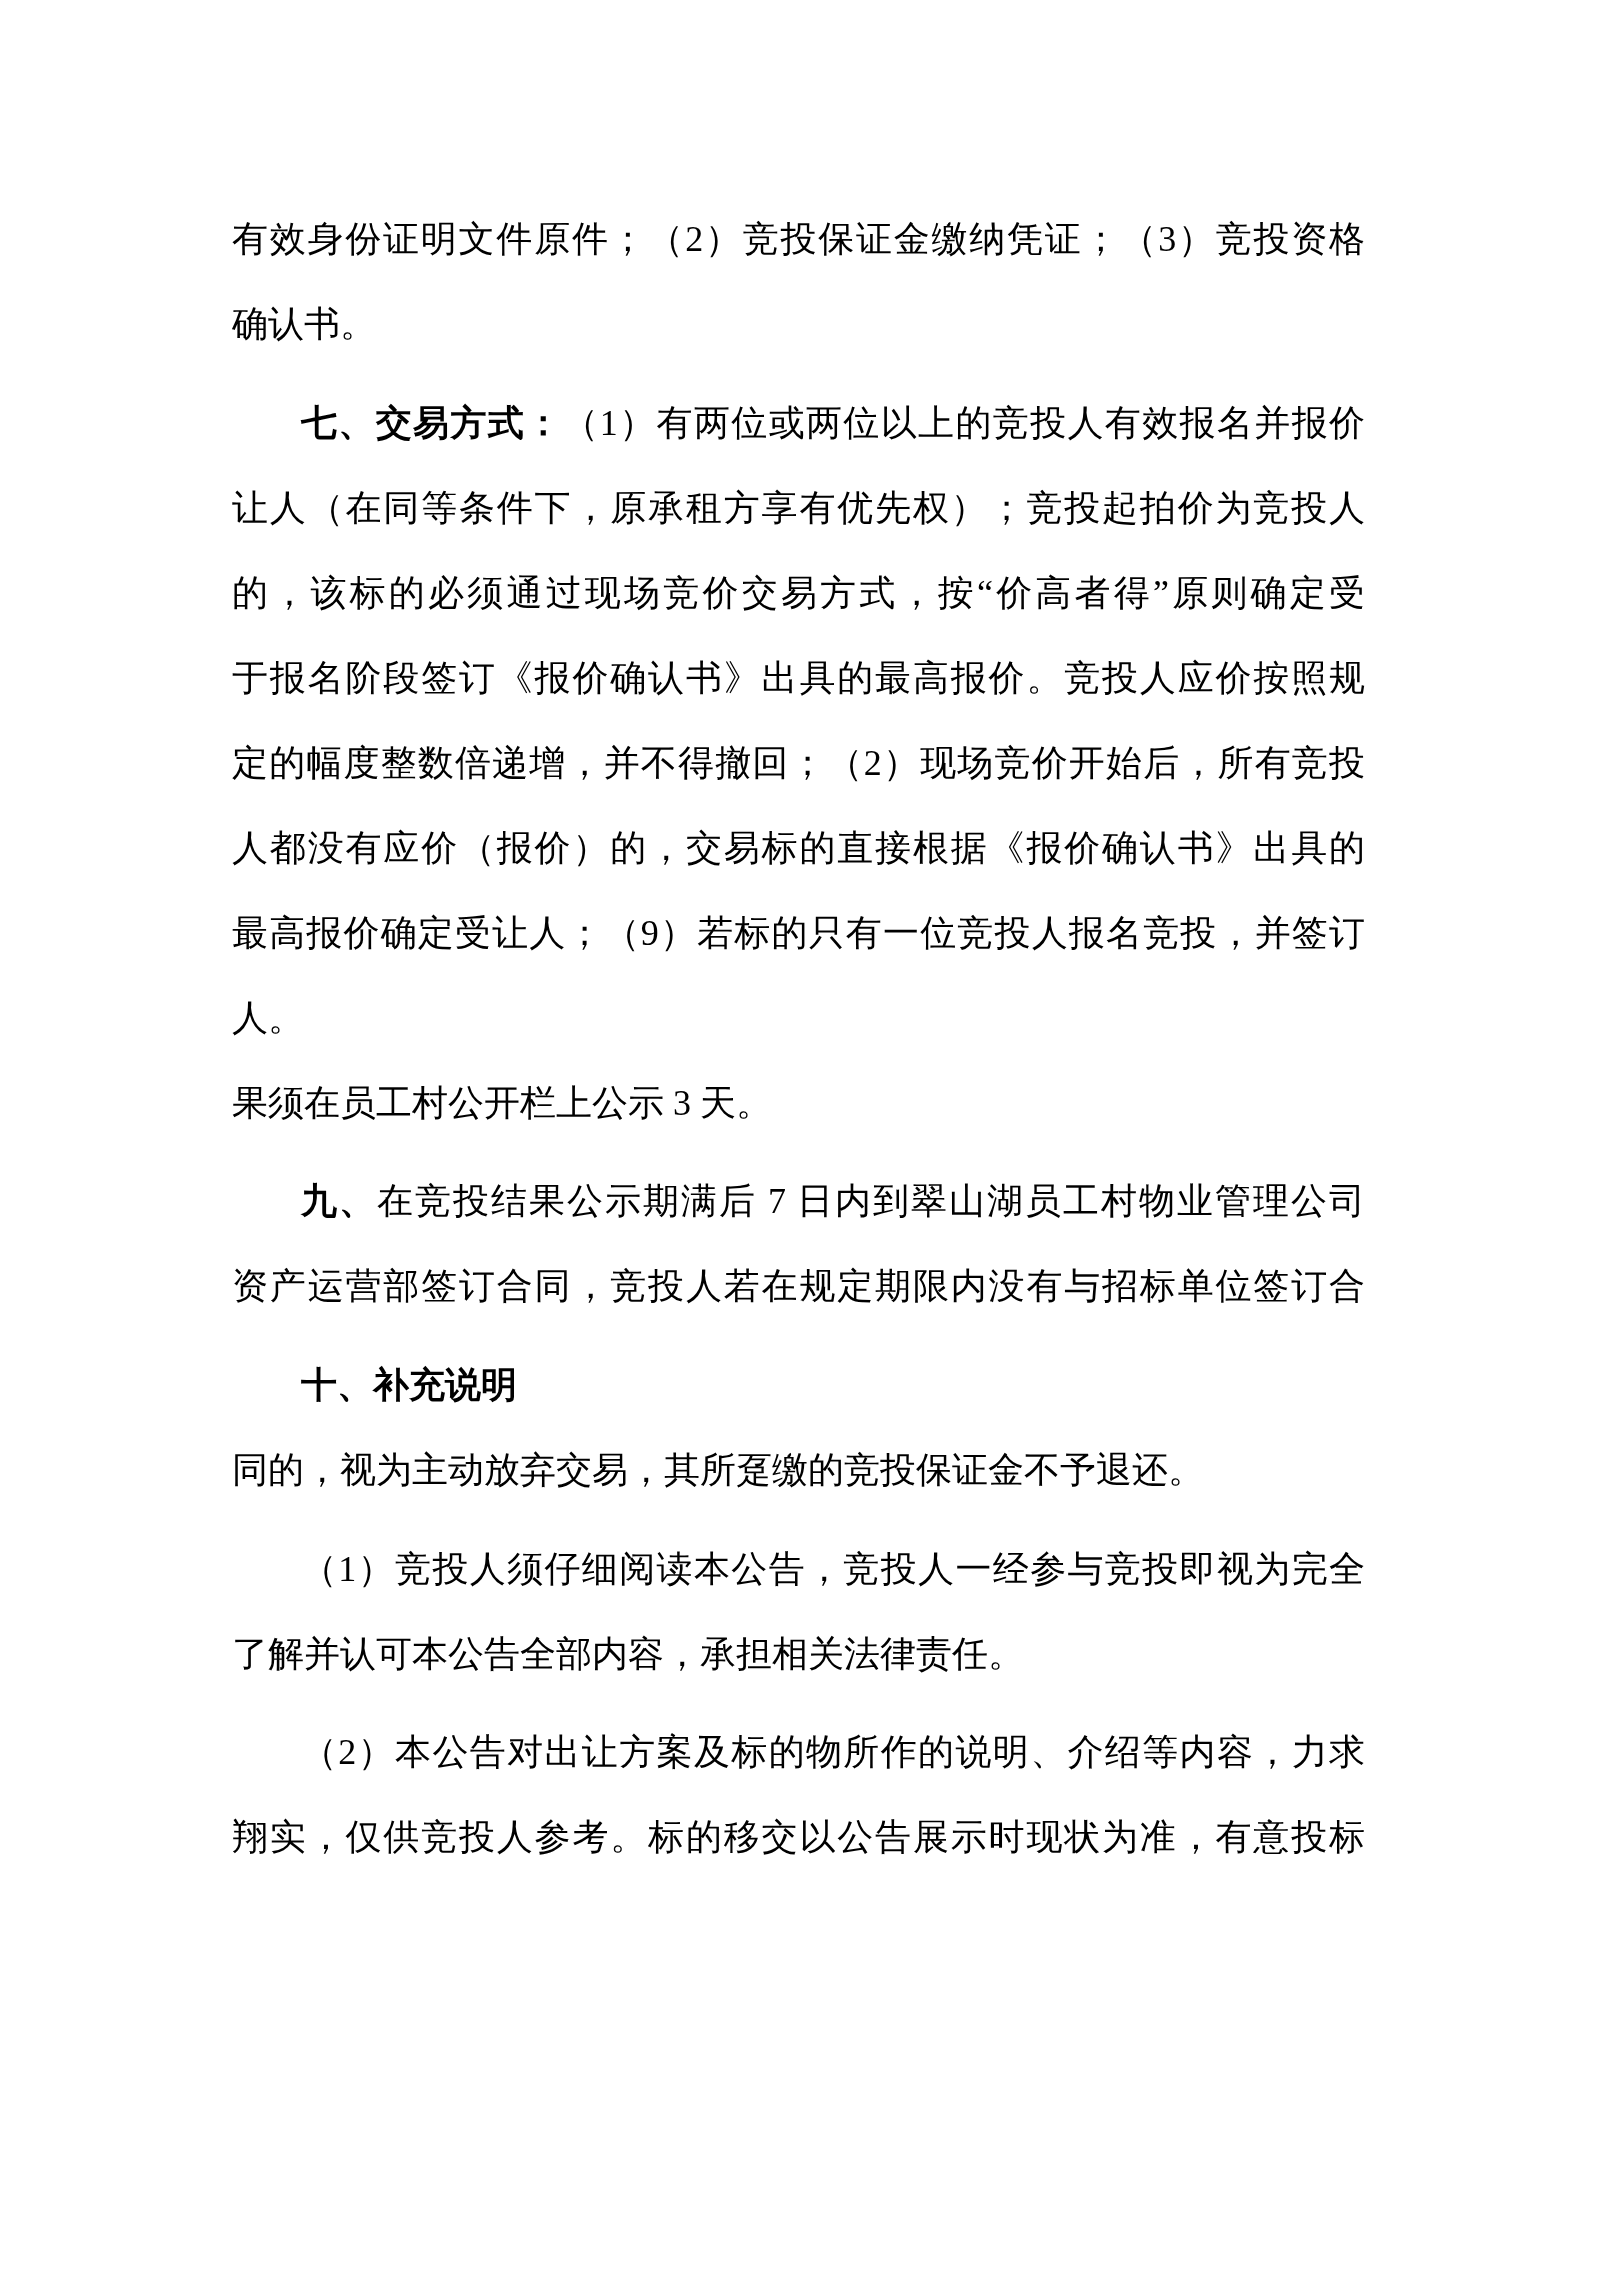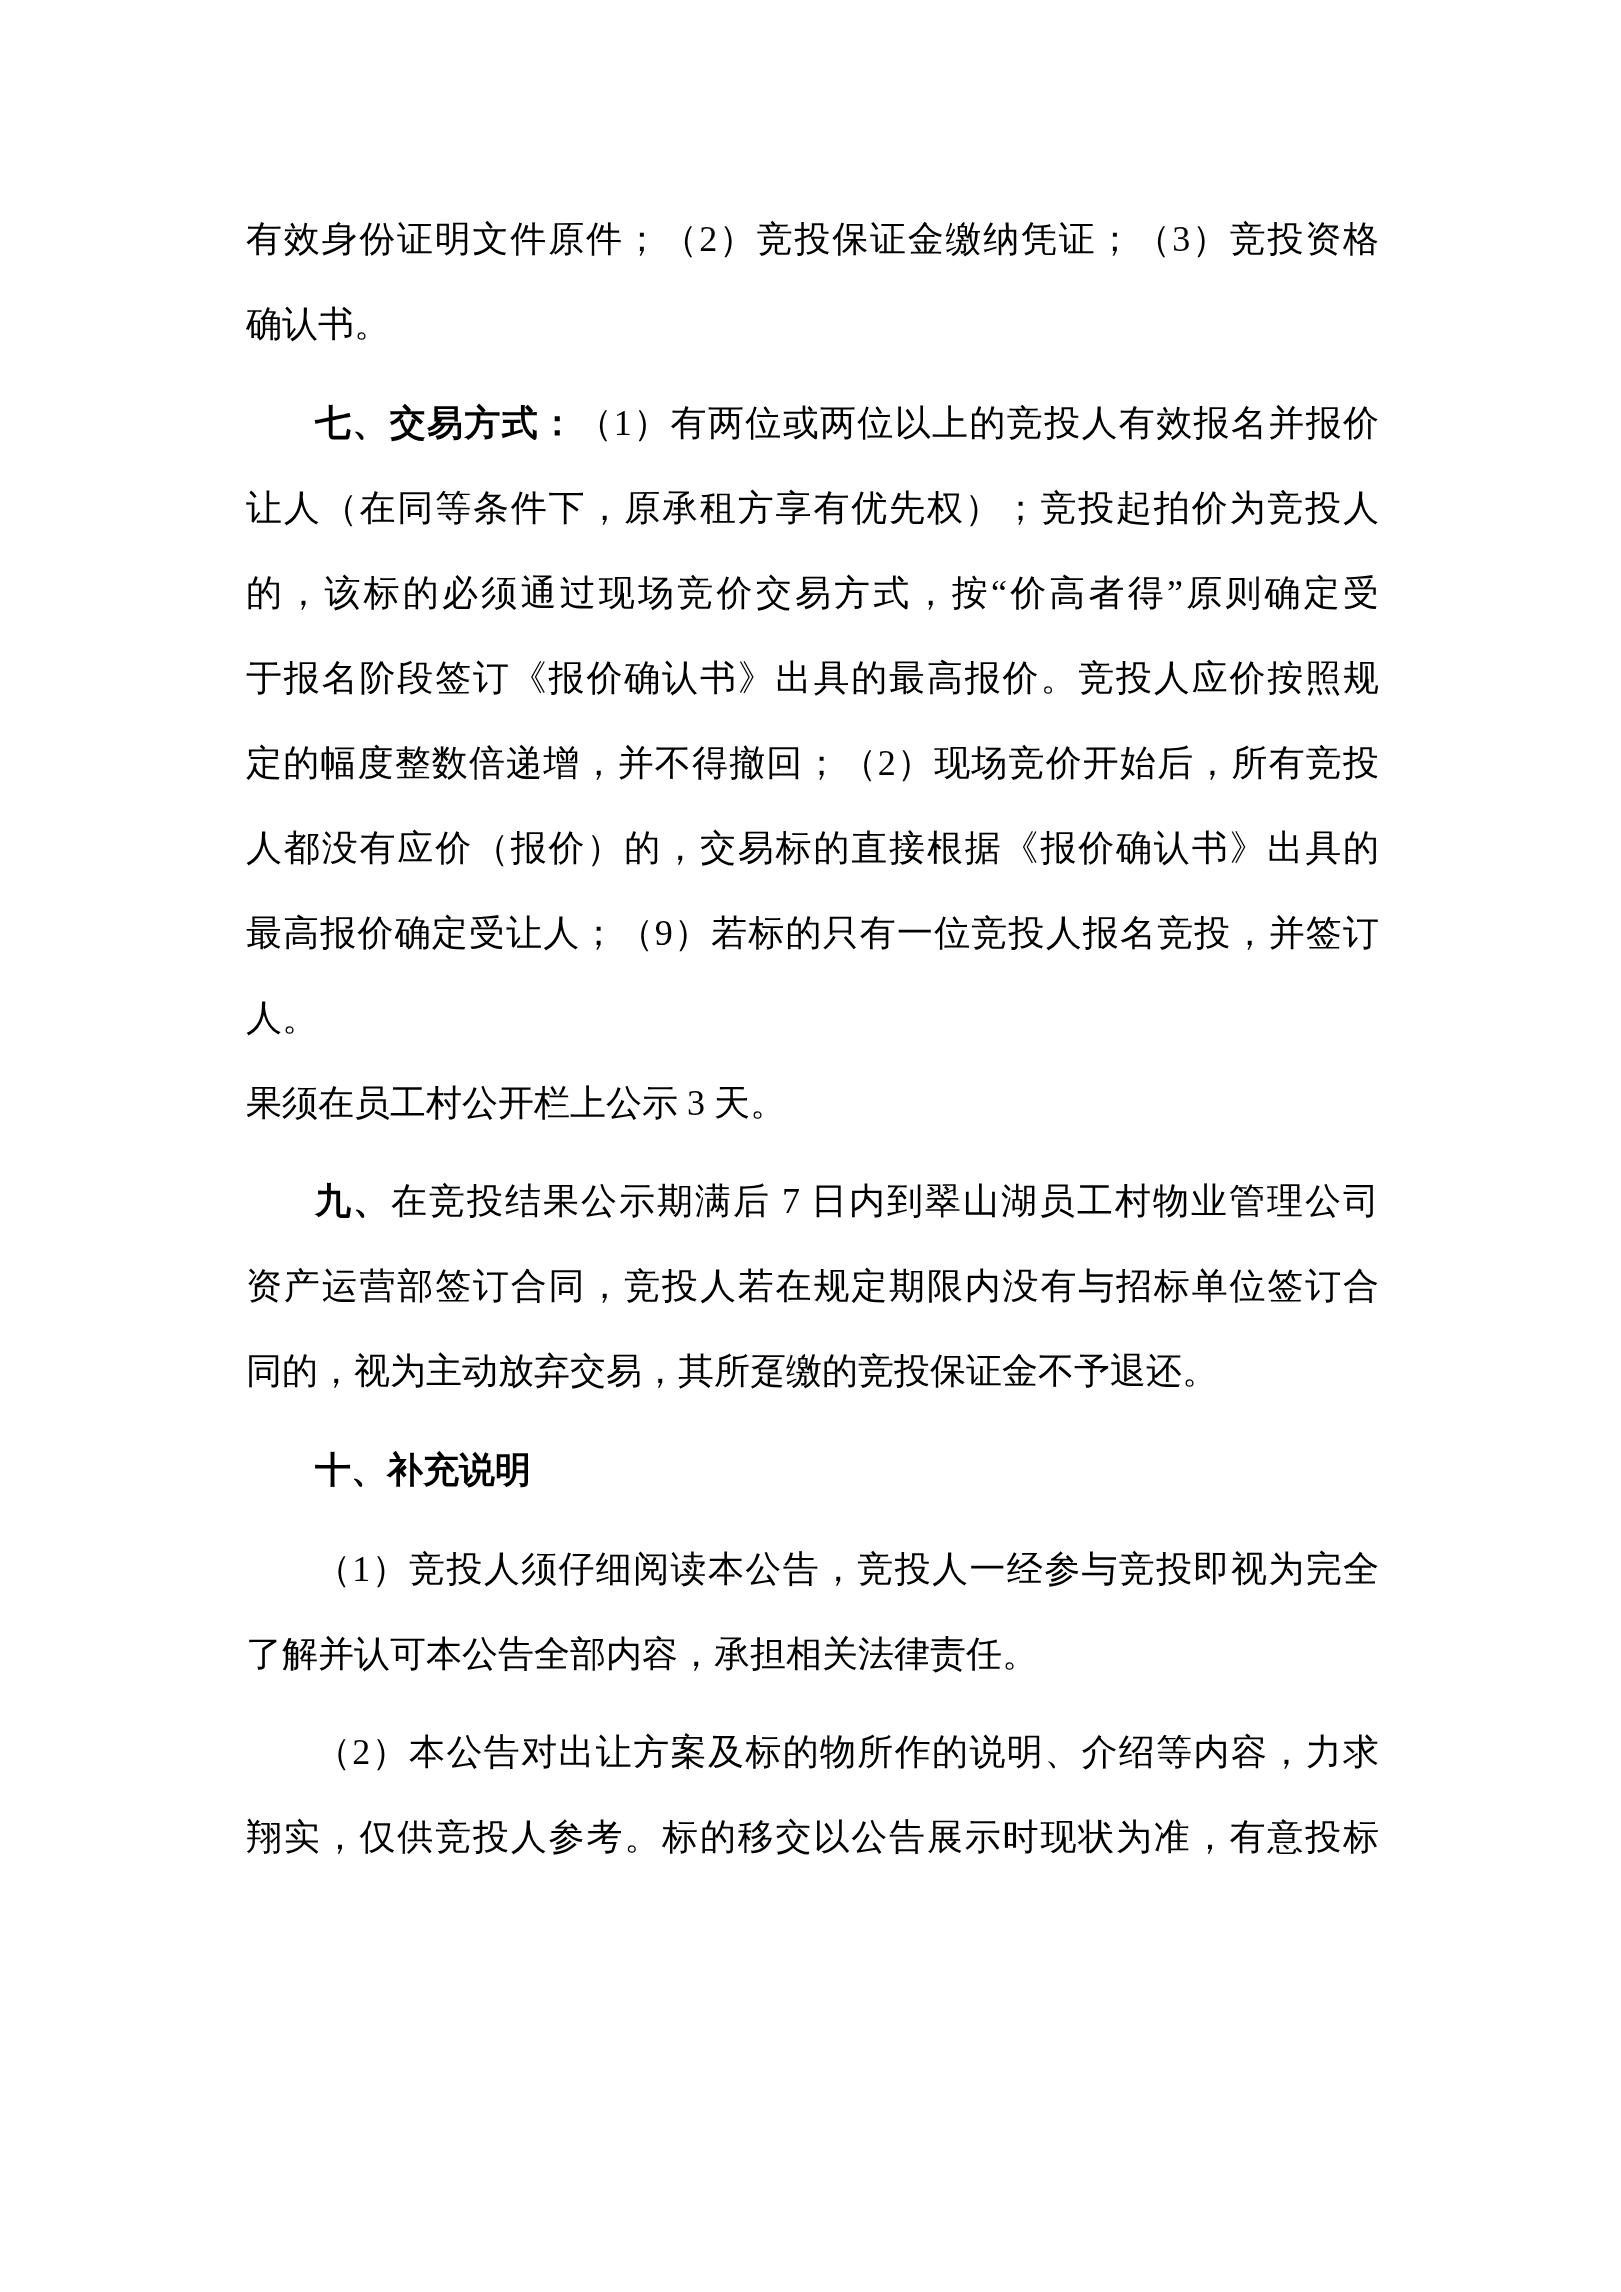--- a/index.html
+++ b/index.html
@@ -10,21 +10,21 @@
   .page {
     position: relative;
     width: 1621px;
     height: 2293px;
     background: #ffffff;
     overflow: hidden;
     font-family: "Liberation Serif", "DejaVu Serif", serif;
   }
   .text-block {
     position: absolute;
-    left: 246px;
+    left: 232px;
     top: 197px;
     width: 1133px;
     color: #000000;
     font-size: 36px;
     line-height: 85px;
   }
   .line {
     height: 85px;
     white-space: nowrap;
     overflow: hidden;
@@ -54,21 +54,21 @@
       <div class="line full"><span class="seg">让人（在同等条件下，原承租方享有优先权）；竞投起拍价为竞投人</span></div>
       <div class="line full"><span class="seg">的，该标的必须通过现场竞价交易方式，按“价高者得”原则确定受</span></div>
       <div class="line full"><span class="seg">于报名阶段签订《报价确认书》出具的最高报价。竞投人应价按照规</span></div>
       <div class="line full"><span class="seg">定的幅度整数倍递增，并不得撤回；（2）现场竞价开始后，所有竞投</span></div>
       <div class="line full"><span class="seg">人都没有应价（报价）的，交易标的直接根据《报价确认书》出具的</span></div>
       <div class="line full"><span class="seg">最高报价确定受让人；（9）若标的只有一位竞投人报名竞投，并签订</span></div>
       <div class="line"><span class="seg">人。</span></div>
       <div class="line"><span class="seg">果须在员工村公开栏上公示 3 天。</span></div>
       <div class="line full para-start"><span class="seg bold">九、</span><span class="seg">在竞投结果公示期满后 7 日内到翠山湖员工村物业管理公司</span></div>
       <div class="line full"><span class="seg">资产运营部签订合同，竞投人若在规定期限内没有与招标单位签订合</span></div>
+      <div class="line para-start"><span class="seg bold">十、补充说明</span></div>
       <div class="line"><span class="seg">同的，视为主动放弃交易，其所趸缴的竞投保证金不予退还。</span></div>
-      <div class="line para-start"><span class="seg bold">十、补充说明</span></div>
       <div class="line full para-start"><span class="seg">（1）竞投人须仔细阅读本公告，竞投人一经参与竞投即视为完全</span></div>
       <div class="line"><span class="seg">了解并认可本公告全部内容，承担相关法律责任。</span></div>
       <div class="line full para-start"><span class="seg">（2）本公告对出让方案及标的物所作的说明、介绍等内容，力求</span></div>
       <div class="line full"><span class="seg">翔实，仅供竞投人参考。标的移交以公告展示时现状为准，有意投标</span></div>
     </div>
 </div>
 
 
 </body></html>

